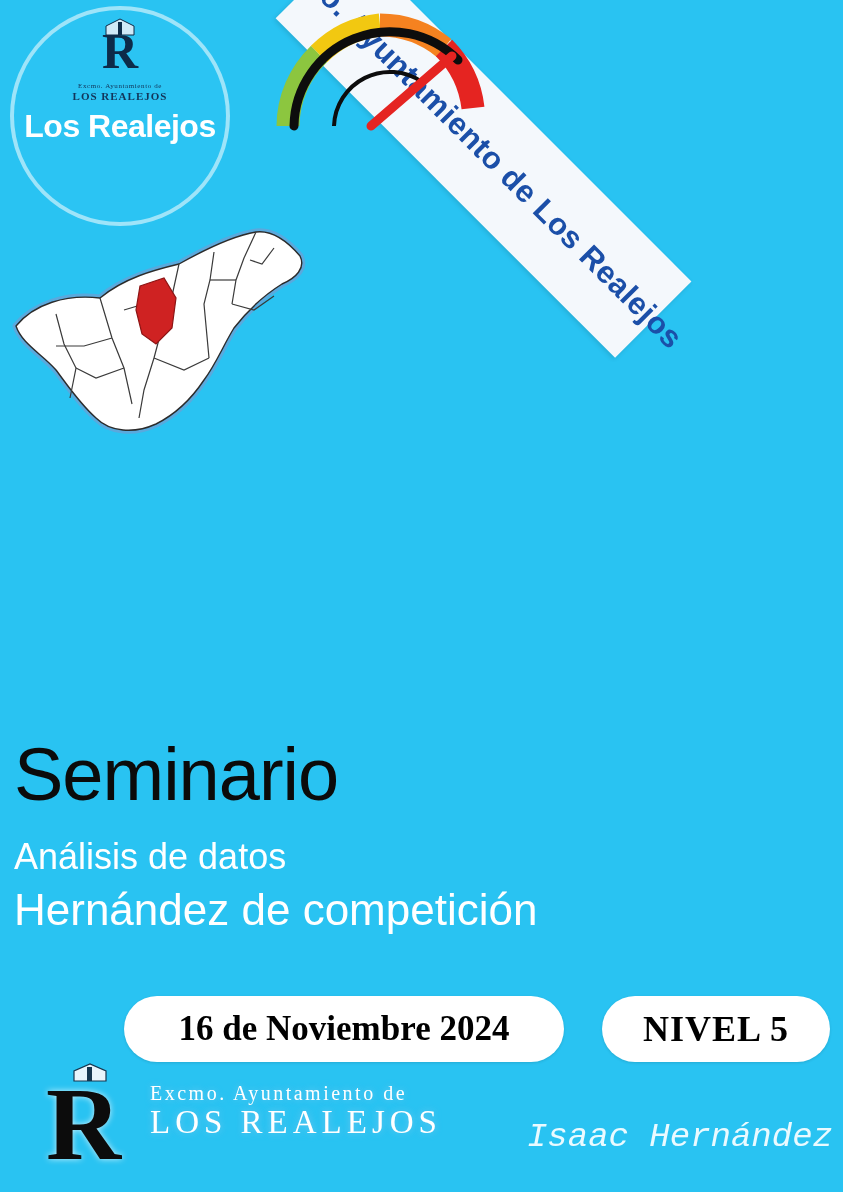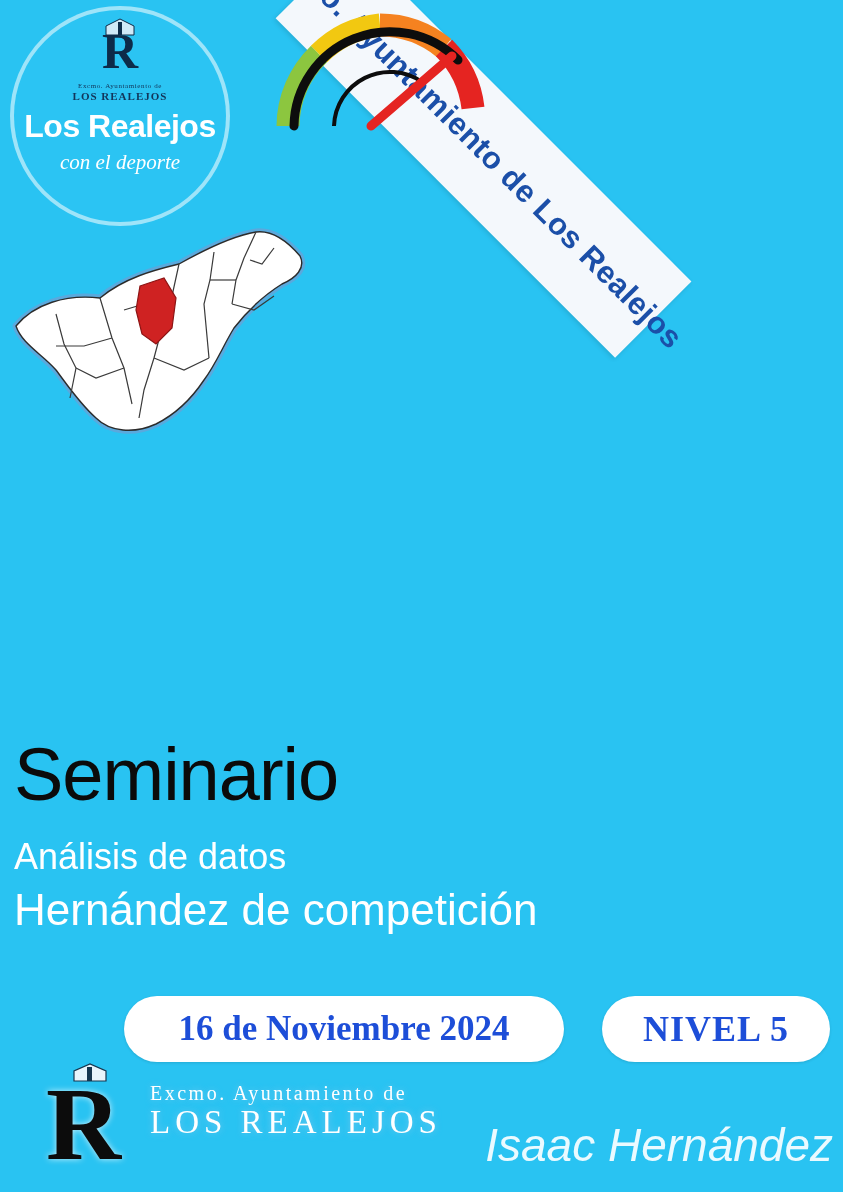--- a/index.html
+++ b/index.html
@@ -130,38 +130,38 @@
     font-family:"Liberation Serif",serif;font-style:italic;font-size:42px;color:#111;}
 
   
   .t-main{position:absolute;left:14px;top:738px;font-size:74px;color:#0b0b0b;
     letter-spacing:-1px;line-height:1;}
   .t-sub1{position:absolute;left:14px;top:838px;font-size:36px;color:#fff;line-height:1.08;}
   .t-sub2{position:absolute;left:14px;top:886px;font-size:44px;color:#fff;line-height:1.08;}
 
   .pill{position:absolute;background:#fff;border-radius:36px;display:flex;align-items:center;
     justify-content:center;box-shadow:0 1px 3px rgba(0,0,0,.12);}
-  .pill span{font-family:"Liberation Serif",serif;font-weight:bold;color:#1d4ed8;}
+  .pill span{font-family:"Liberation Serif",serif;font-weight:bold;color:#000000;}
   .pill-date{left:124px;top:996px;width:440px;height:66px;}
   .pill-date span{font-size:35px;}
   .pill-lvl{left:602px;top:996px;width:228px;height:66px;}
   .pill-lvl span{font-size:36px;letter-spacing:1px;}
 
   .foot-logo{position:absolute;left:22px;top:1056px;width:460px;height:110px;}
   .foot-R{position:absolute;left:24px;top:16px;font-family:"Liberation Serif",serif;
     font-weight:bold;font-size:104px;color:#0c0c0c;line-height:1;
     text-shadow:0 0 6px rgba(255,255,255,.75);}
   .foot-cap{position:absolute;left:48px;top:6px;width:40px;height:20px;}
   .foot-t1{position:absolute;left:128px;top:26px;color:#fff;font-family:"Liberation Serif",serif;
     font-size:20px;letter-spacing:2.5px;text-shadow:0 0 6px rgba(120,200,240,.9);}
   .foot-t2{position:absolute;left:128px;top:48px;color:#fff;font-family:"Liberation Serif",serif;
     font-size:33px;letter-spacing:5px;text-shadow:0 0 7px rgba(120,200,240,.9);}
 
   .presenter{position:absolute;right:10px;top:1118px;color:#eafaff;
-    font-family:Liberation Sans, sans-serif;font-style:italic;font-size:46px;}
+    font-family:Liberation Mono, monospace;font-style:italic;font-size:34px;}
 </style>
 </head>
 <body>
 
 <div id="poster">
 
   <div class="scr">
 
     <div class="ribbon">
       <div class="ribbon-tabs">
@@ -492,21 +492,20 @@
     <div class="bcap">
       <svg viewBox="0 0 34 18" width="34" height="18">
         <path d="M3 17 L3 8 L17 1 L31 8 L31 17 Z" fill="#cfe9f7" stroke="#0d2b49" stroke-width="1"></path>
         <rect x="15" y="4" width="4" height="13" fill="#0d2b49"></rect>
       </svg>
     </div>
     <div class="bR">R</div>
     <div class="bsm1">Excmo. Ayuntamiento de</div>
     <div class="bsm2">LOS REALEJOS</div>
     <div class="bmain">Los Realejos</div>
-    <div class="bsub">con el deporte</div>
   </div>
 
   <div class="map">
     <svg viewBox="0 0 320 225" width="320" height="225">
       <path d="M12 108 C30 86,62 76,96 80 C120 60,150 52,175 46 C200 32,228 18,252 14
                C268 12,284 24,296 38 C302 50,292 60,278 66 C262 76,244 92,230 110
                C220 126,212 146,200 162 C188 180,172 196,152 206 C130 216,106 214,92 200
                C76 186,64 168,52 152 C38 136,18 126,12 108 Z" fill="#ffffff" stroke="#5aa9dd" stroke-width="7" stroke-linejoin="round"></path>
       <path d="M12 108 C30 86,62 76,96 80 C120 60,150 52,175 46 C200 32,228 18,252 14
                C268 12,284 24,296 38 C302 50,292 60,278 66 C262 76,244 92,230 110

